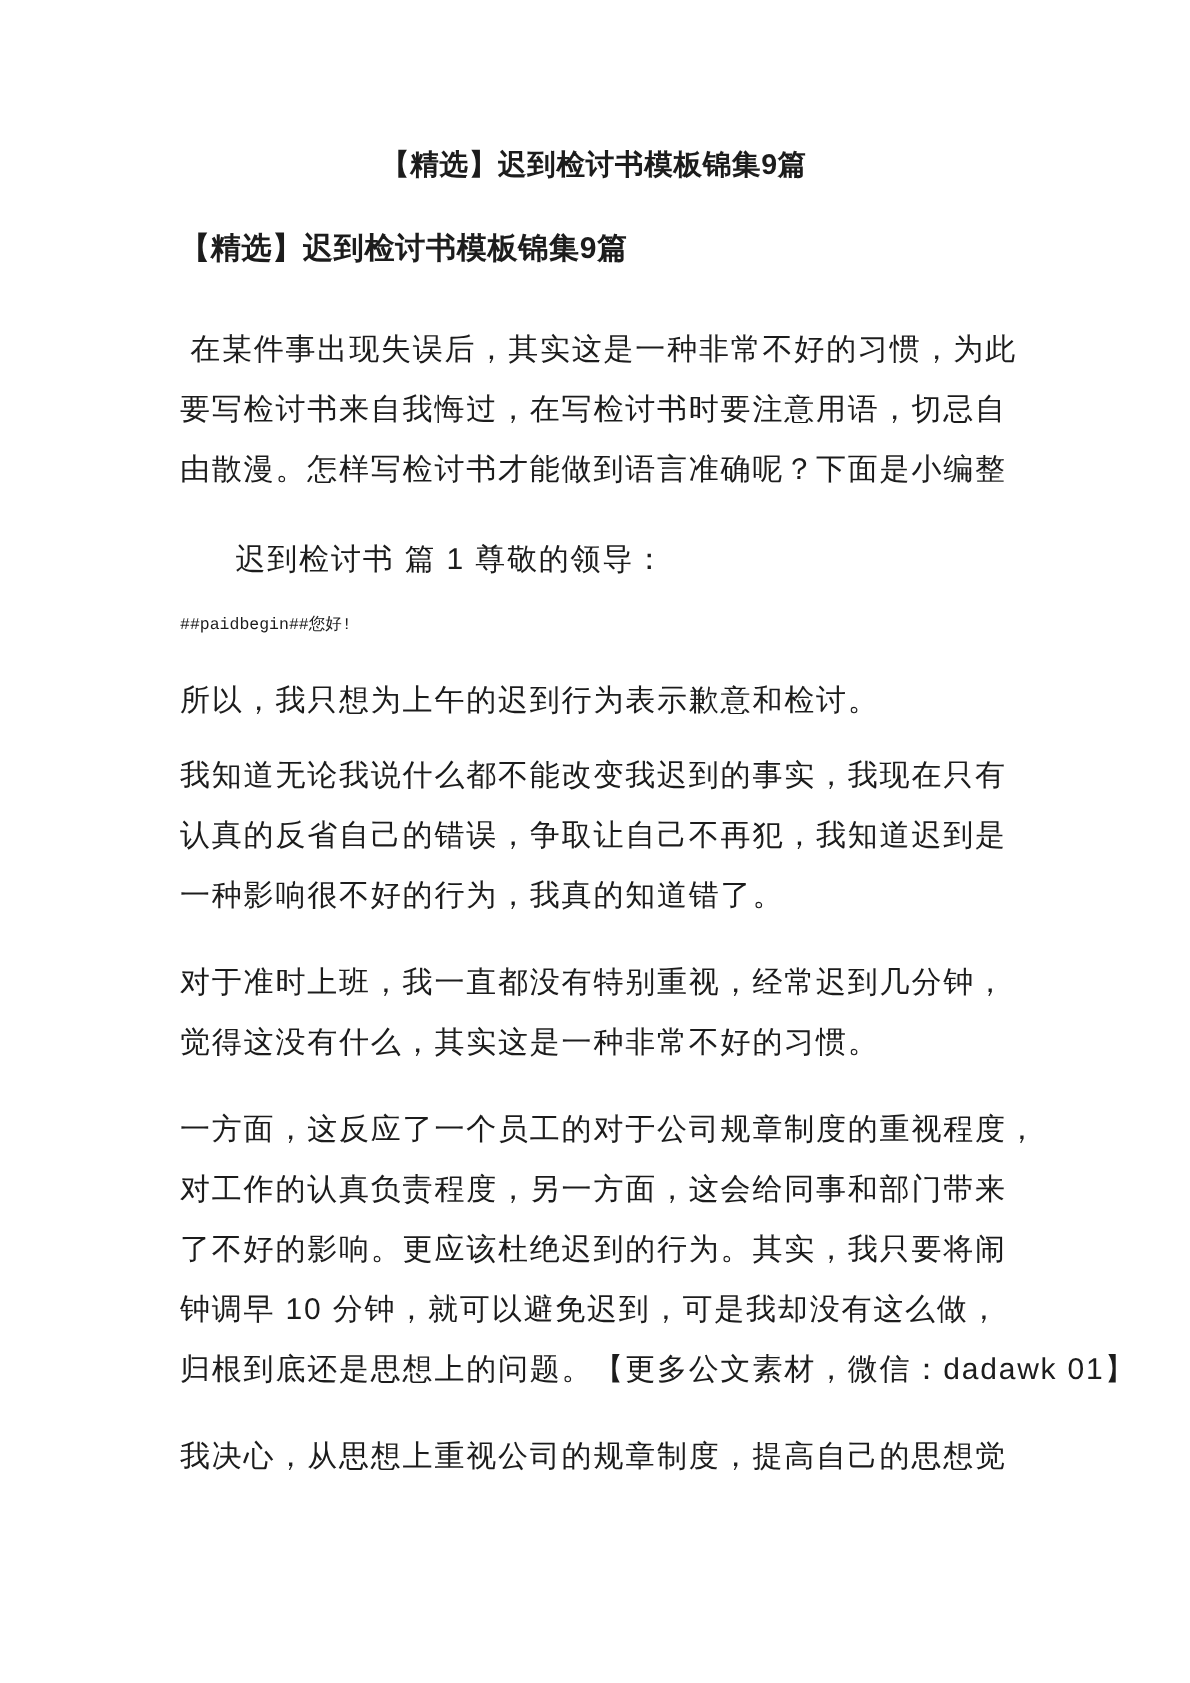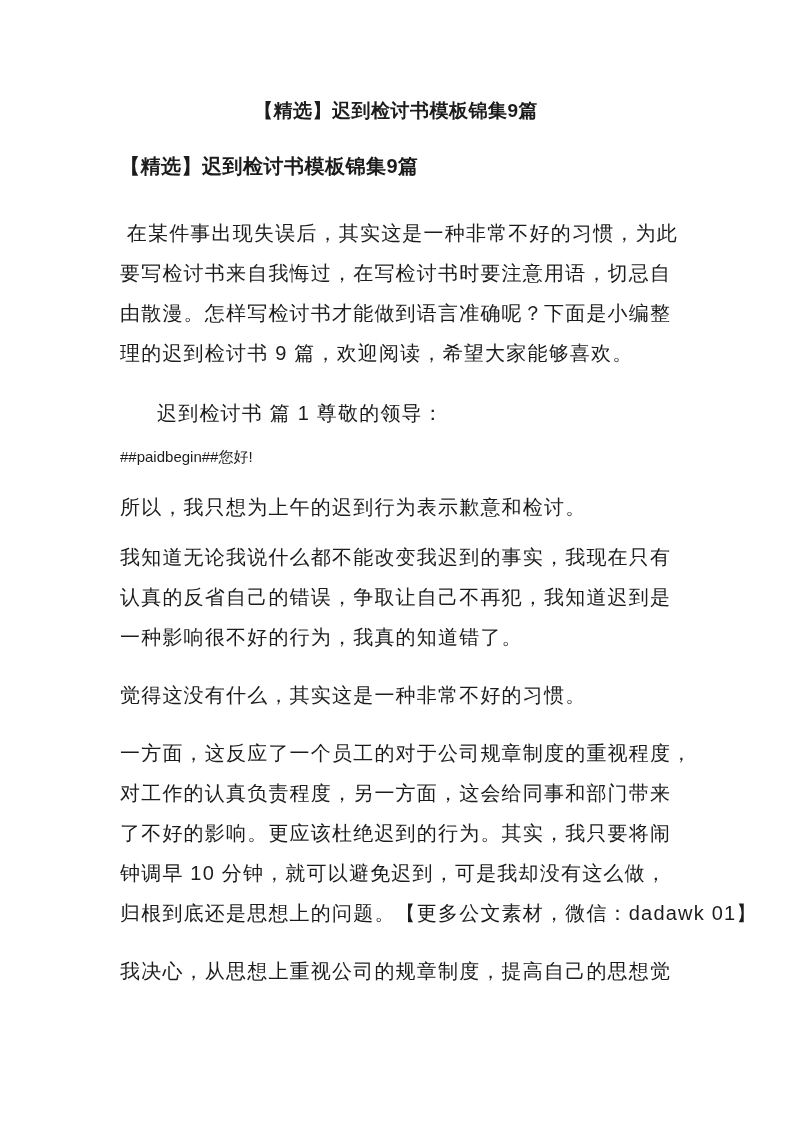--- a/index.html
+++ b/index.html
@@ -47,58 +47,58 @@
   .sec-heading {
     margin-top: 20px;
     font-size: 20px;
     line-height: 40px;
     letter-spacing: 1.2px;
     white-space: pre;
     margin-left: 37px;
   }
   .paid-marker {
     margin-top: 12px;
-    font-size: 15px;
+    font-size: 11px;
     line-height: 24px;
     letter-spacing: 0;
-    font-family: Liberation Sans, sans-serif;
+    font-family: Liberation Mono, monospace;
     white-space: pre;
   }
 </style>
 </head>
 <body>
 
 <div class="page">
 
   <div class="doc-title">【精选】迟到检讨书模板锦集9篇</div>
 
   <div class="doc-subtitle">【精选】迟到检讨书模板锦集9篇</div>
 
   <div class="para intro">
     <div class="line"> 在某件事出现失误后，其实这是一种非常不好的习惯，为此</div>
     <div class="line">要写检讨书来自我悔过，在写检讨书时要注意用语，切忌自</div>
     <div class="line">由散漫。怎样写检讨书才能做到语言准确呢？下面是小编整</div>
-    <div class="line">理的迟到检讨书 9 篇，欢迎阅读，希望大家能够喜欢。</div>
   </div>
 
   <div class="sec-heading">迟到检讨书 篇 1 尊敬的领导：</div>
 
   <div class="paid-marker">##paidbegin##您好!</div>
 
   <div class="para">
     <div class="line">所以，我只想为上午的迟到行为表示歉意和检讨。</div>
   </div>
 
   <div class="para first-body">
     <div class="line">我知道无论我说什么都不能改变我迟到的事实，我现在只有</div>
     <div class="line">认真的反省自己的错误，争取让自己不再犯，我知道迟到是</div>
     <div class="line">一种影响很不好的行为，我真的知道错了。</div>
   </div>
 
   <div class="para">
+    <div class="line">对于准时上班，我一直都没有特别重视，经常迟到几分钟，</div>
     <div class="line">觉得这没有什么，其实这是一种非常不好的习惯。</div>
   </div>
 
   <div class="para">
     <div class="line">一方面，这反应了一个员工的对于公司规章制度的重视程度，</div>
     <div class="line">对工作的认真负责程度，另一方面，这会给同事和部门带来</div>
     <div class="line">了不好的影响。更应该杜绝迟到的行为。其实，我只要将闹</div>
     <div class="line">钟调早 10 分钟，就可以避免迟到，可是我却没有这么做，</div>
     <div class="line">归根到底还是思想上的问题。【更多公文素材，微信：dadawk 01】</div>
   </div>

